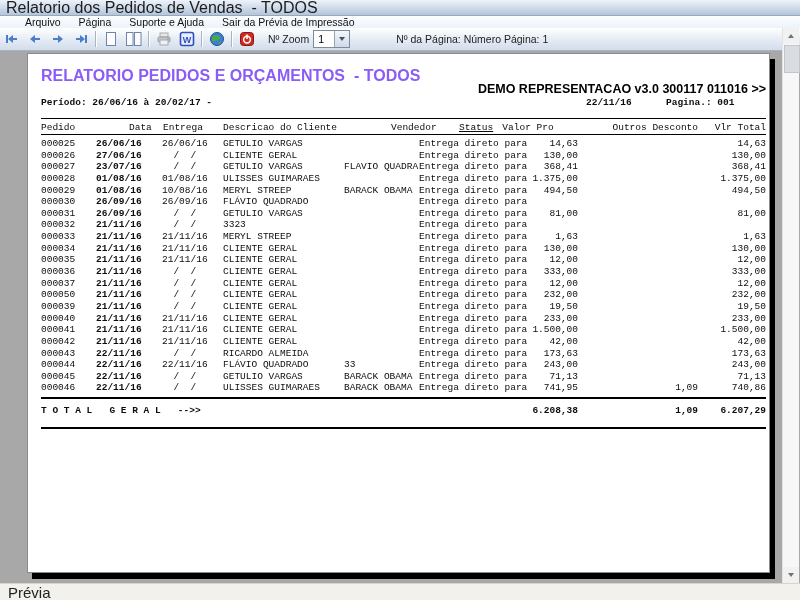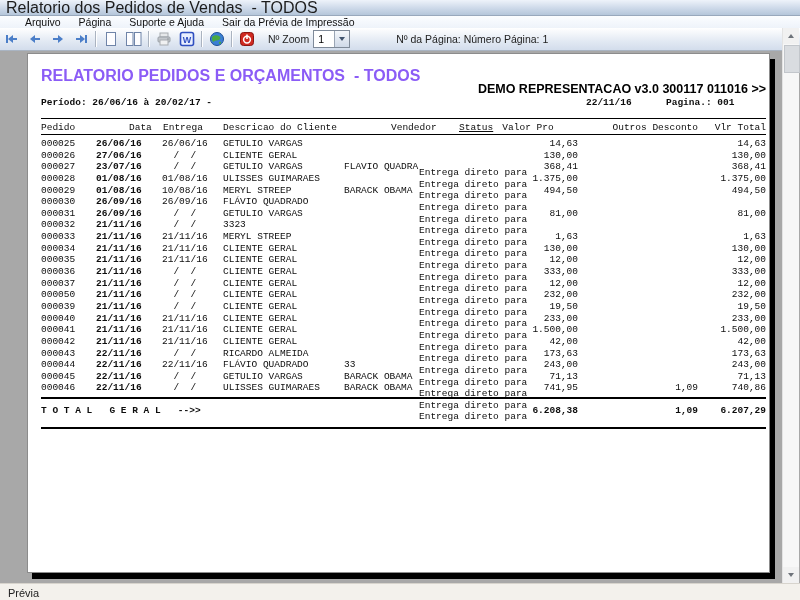--- a/index.html
+++ b/index.html
@@ -53,41 +53,41 @@
   .h8{left:625px;width:100px;text-align:right;}
 
   #rows{position:absolute;left:0;top:84px;width:725px;}
   .trow{position:relative;height:11.65px;}
   .trow span{position:absolute;top:0;white-space:pre;}
   .c-pedido{left:0;}
   .c-data{left:55px;font-weight:bold;}
   .c-entrega{left:121px;}
   .c-cliente{left:182px;}
   .c-vendedor{left:303px;}
-  .c-status{left:378px;margin-top:29px;}
+  .c-status{left:378px;}
   .c-valor{left:437px;width:100px;text-align:right;}
   .c-desconto{left:557px;width:100px;text-align:right;}
   .c-total{left:625px;width:100px;text-align:right;}
 
   .totalrow{position:absolute;top:351px;left:0;width:725px;height:12px;font-weight:bold;}
   .totalrow span{position:absolute;top:0;white-space:pre;}
 
   
   #vscroll{position:absolute;right:1px;top:28px;width:16px;height:555px;background:#f7f7f7;border-left:1px solid #e3e3e3;}
   .sbtn{position:absolute;left:0;width:16px;height:16px;background:#f1f1f1;
     display:flex;align-items:center;justify-content:center;}
   .sbtn.up{top:0;} .sbtn.down{bottom:0;}
   .tri-up{width:0;height:0;border-left:3px solid transparent;border-right:3px solid transparent;border-bottom:4px solid #6e737a;}
   .tri-down{width:0;height:0;border-left:3px solid transparent;border-right:3px solid transparent;border-top:4px solid #6e737a;}
   #vthumb{position:absolute;left:1px;top:17px;width:14px;height:26px;background:#d9dce0;border:1px solid #c2c6cb;}
 
   
   #statusbar{position:absolute;left:0;top:583px;width:800px;height:17px;
     background:#f3f1ec;border-top:1px solid #d7d4cd;display:flex;align-items:center;}
-  #statusbar .slabel{font-size:11px;color:#222;padding-left:8px;}
+  #statusbar .slabel{font-size:15px;color:#222;padding-left:8px;}
 </style>
 </head>
 <body>
 
 <div id="window">
 
   <div id="titlebar">
     <span class="ttl">Relatorio dos Pedidos de Vendas  - TODOS</span>
   </div>
 

